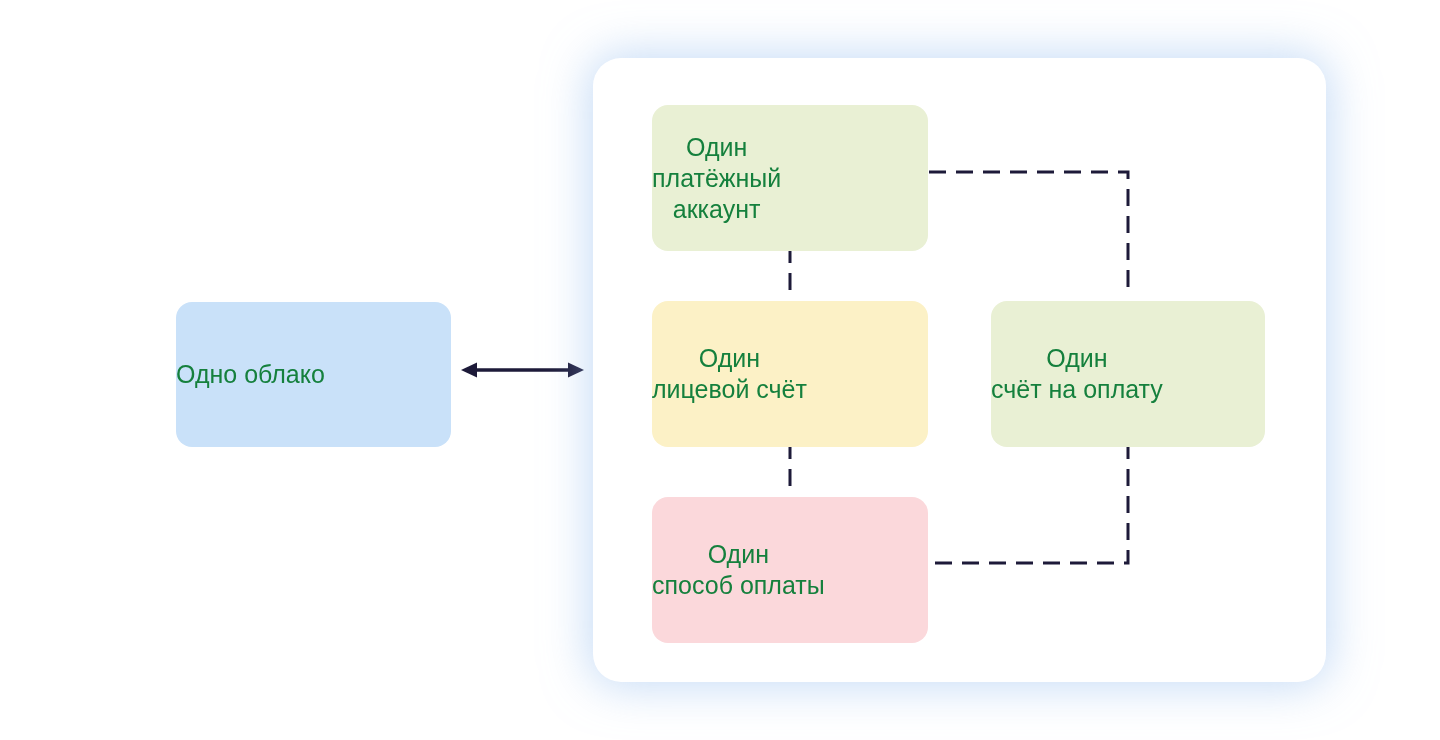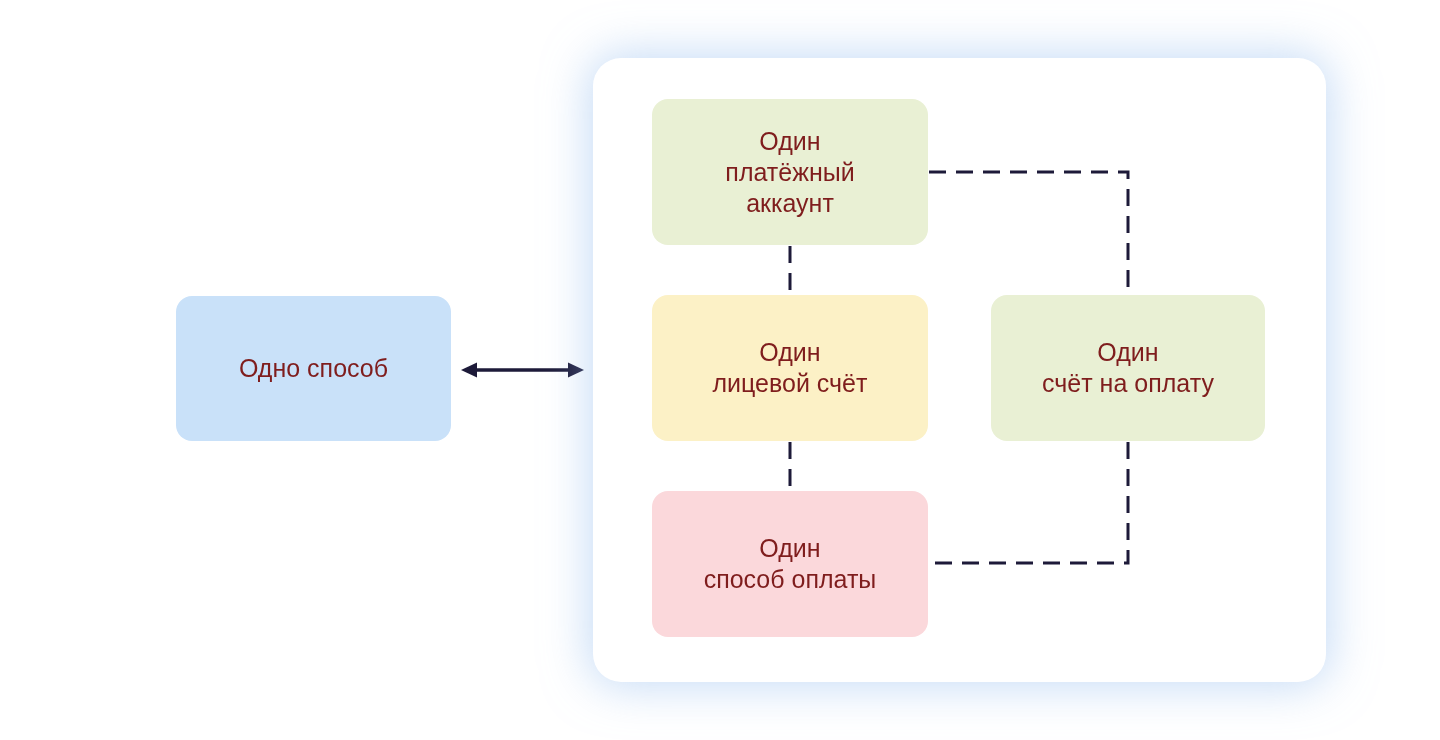--- a/index.html
+++ b/index.html
@@ -9,27 +9,27 @@
     width: 1440px;
     height: 740px;
     background: #ffffff;
     overflow: hidden;
     font-family: "Liberation Sans", "DejaVu Sans", sans-serif;
   }
   .node {
     position: absolute;
     display: flex;
     align-items: center;
-    justify-content: center;
     text-align: center;
     border-radius: 16px;
-    color: #7f1d1d;
+    color: #15803d;
     font-size: 25px;
     line-height: 31px;
     white-space: pre-line;
+    margin-top: 6px;
   }
   .cloud-box {
     left: 176px; top: 296px;
     width: 275px; height: 145px;
     background: #C9E1F9;
   }
   .panel {
     position: absolute;
     left: 593px; top: 58px;
     width: 733px; height: 624px;
@@ -55,21 +55,21 @@
     left: 455px; top: 355px;
     width: 135px; height: 30px;
   }
 </style>
 </head>
 <body>
 
 <div class="canvas">
 
   <div class="node cloud-box">
-    <span>Одно способ</span>
+    <span>Одно облако</span>
   </div>
 
   <svg class="arrow-svg" viewBox="0 0 135 30" aria-hidden="true">
     <line x1="17" y1="15" x2="118" y2="15" stroke="#1D1A39" stroke-width="3.5"></line>
     <polygon points="6,15 22,7.5 22,22.5" fill="#1D1A39"></polygon>
     <polygon points="129,15 113,7.5 113,22.5" fill="#1D1A39"></polygon>
   </svg>
 
   <div class="panel">
 

